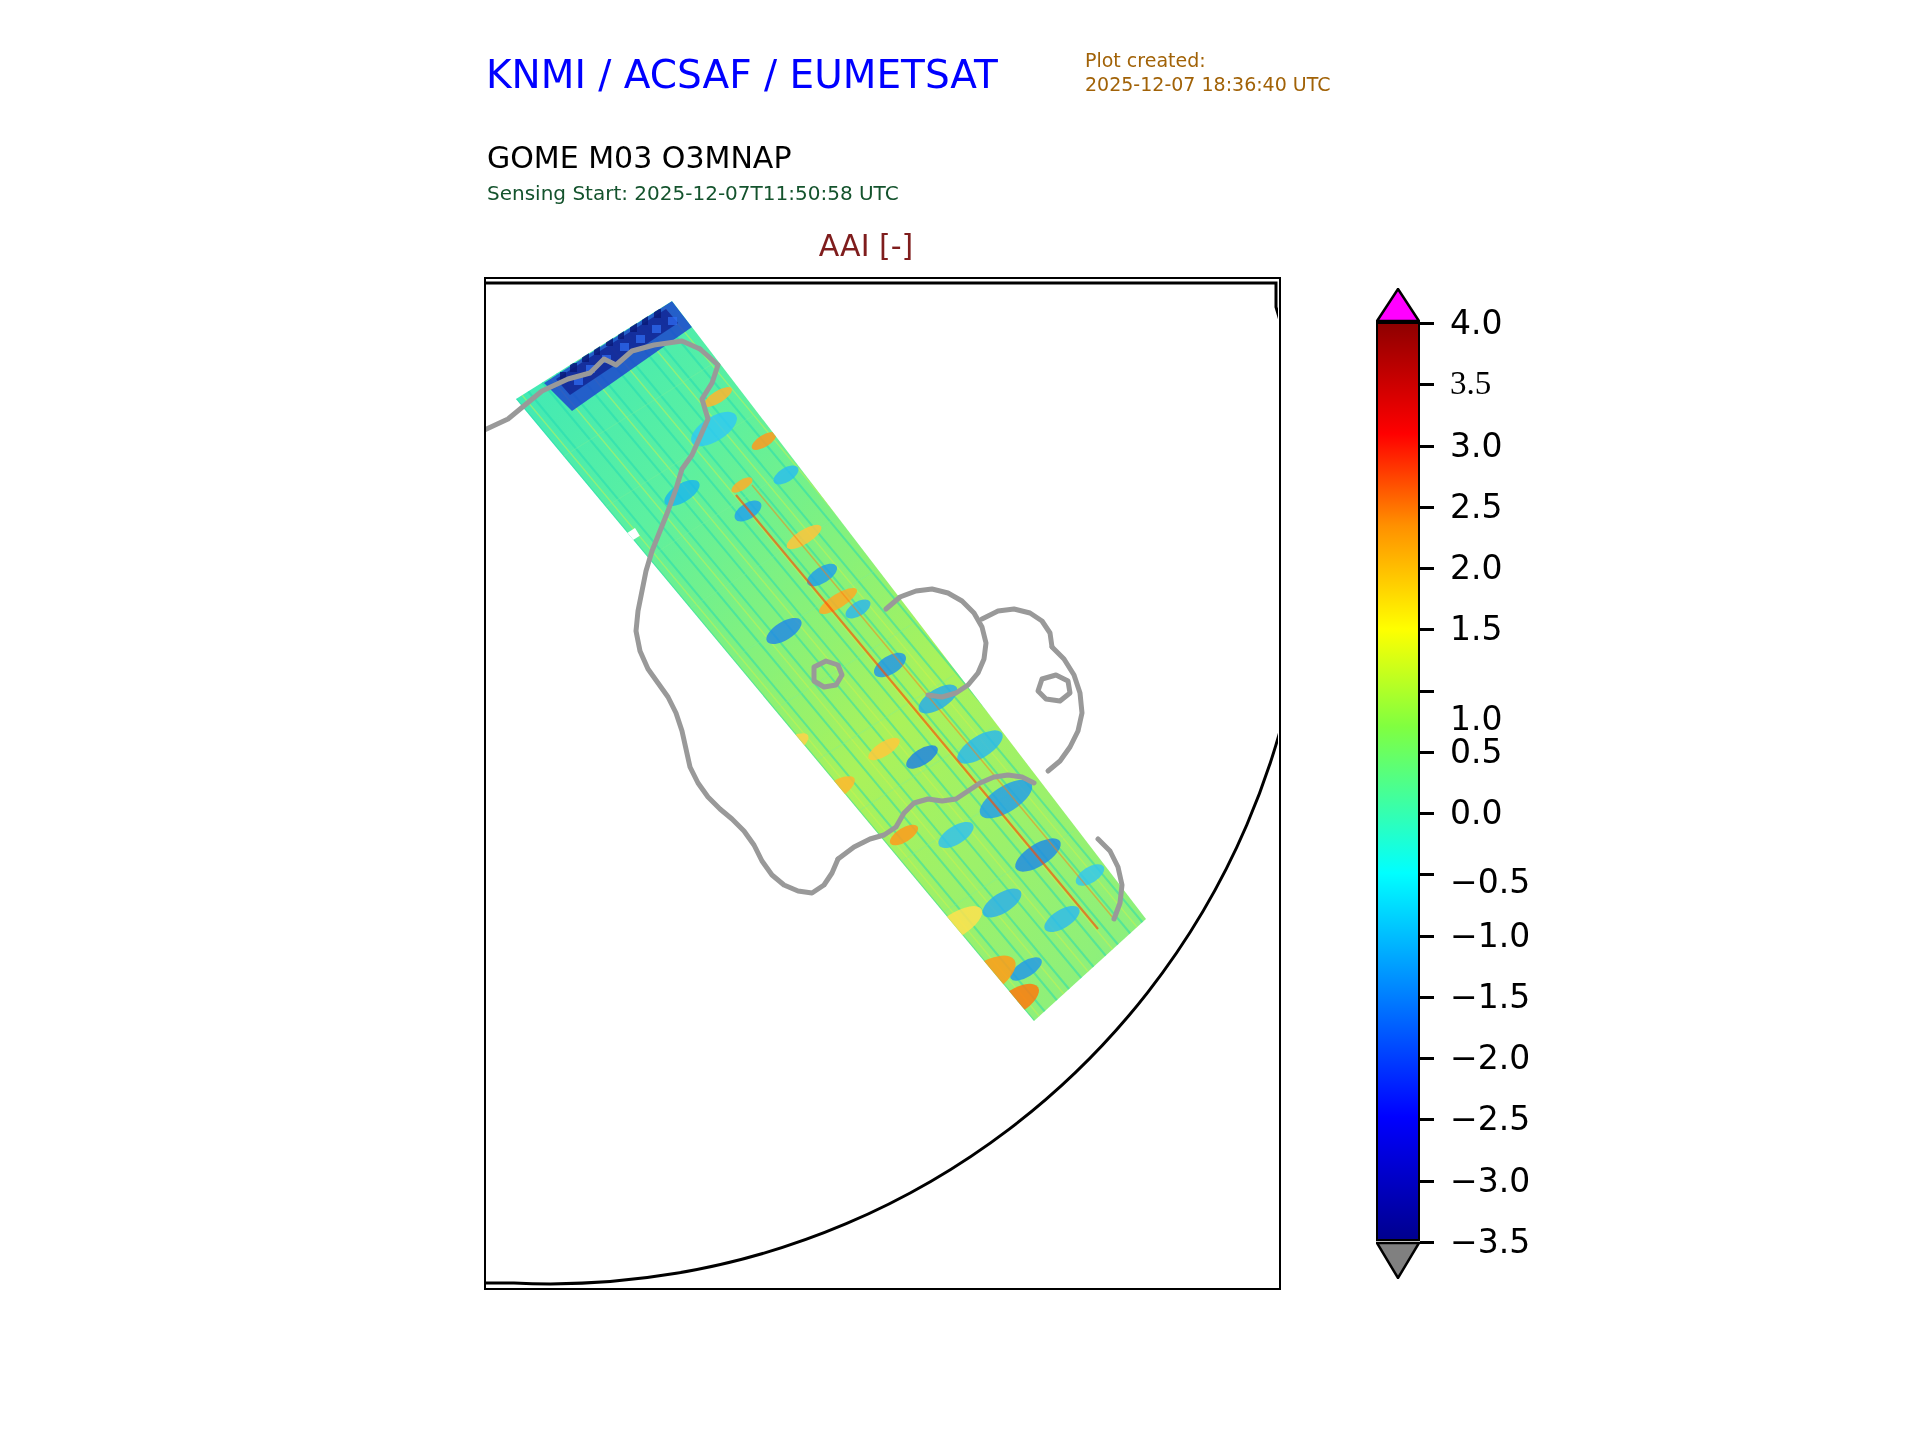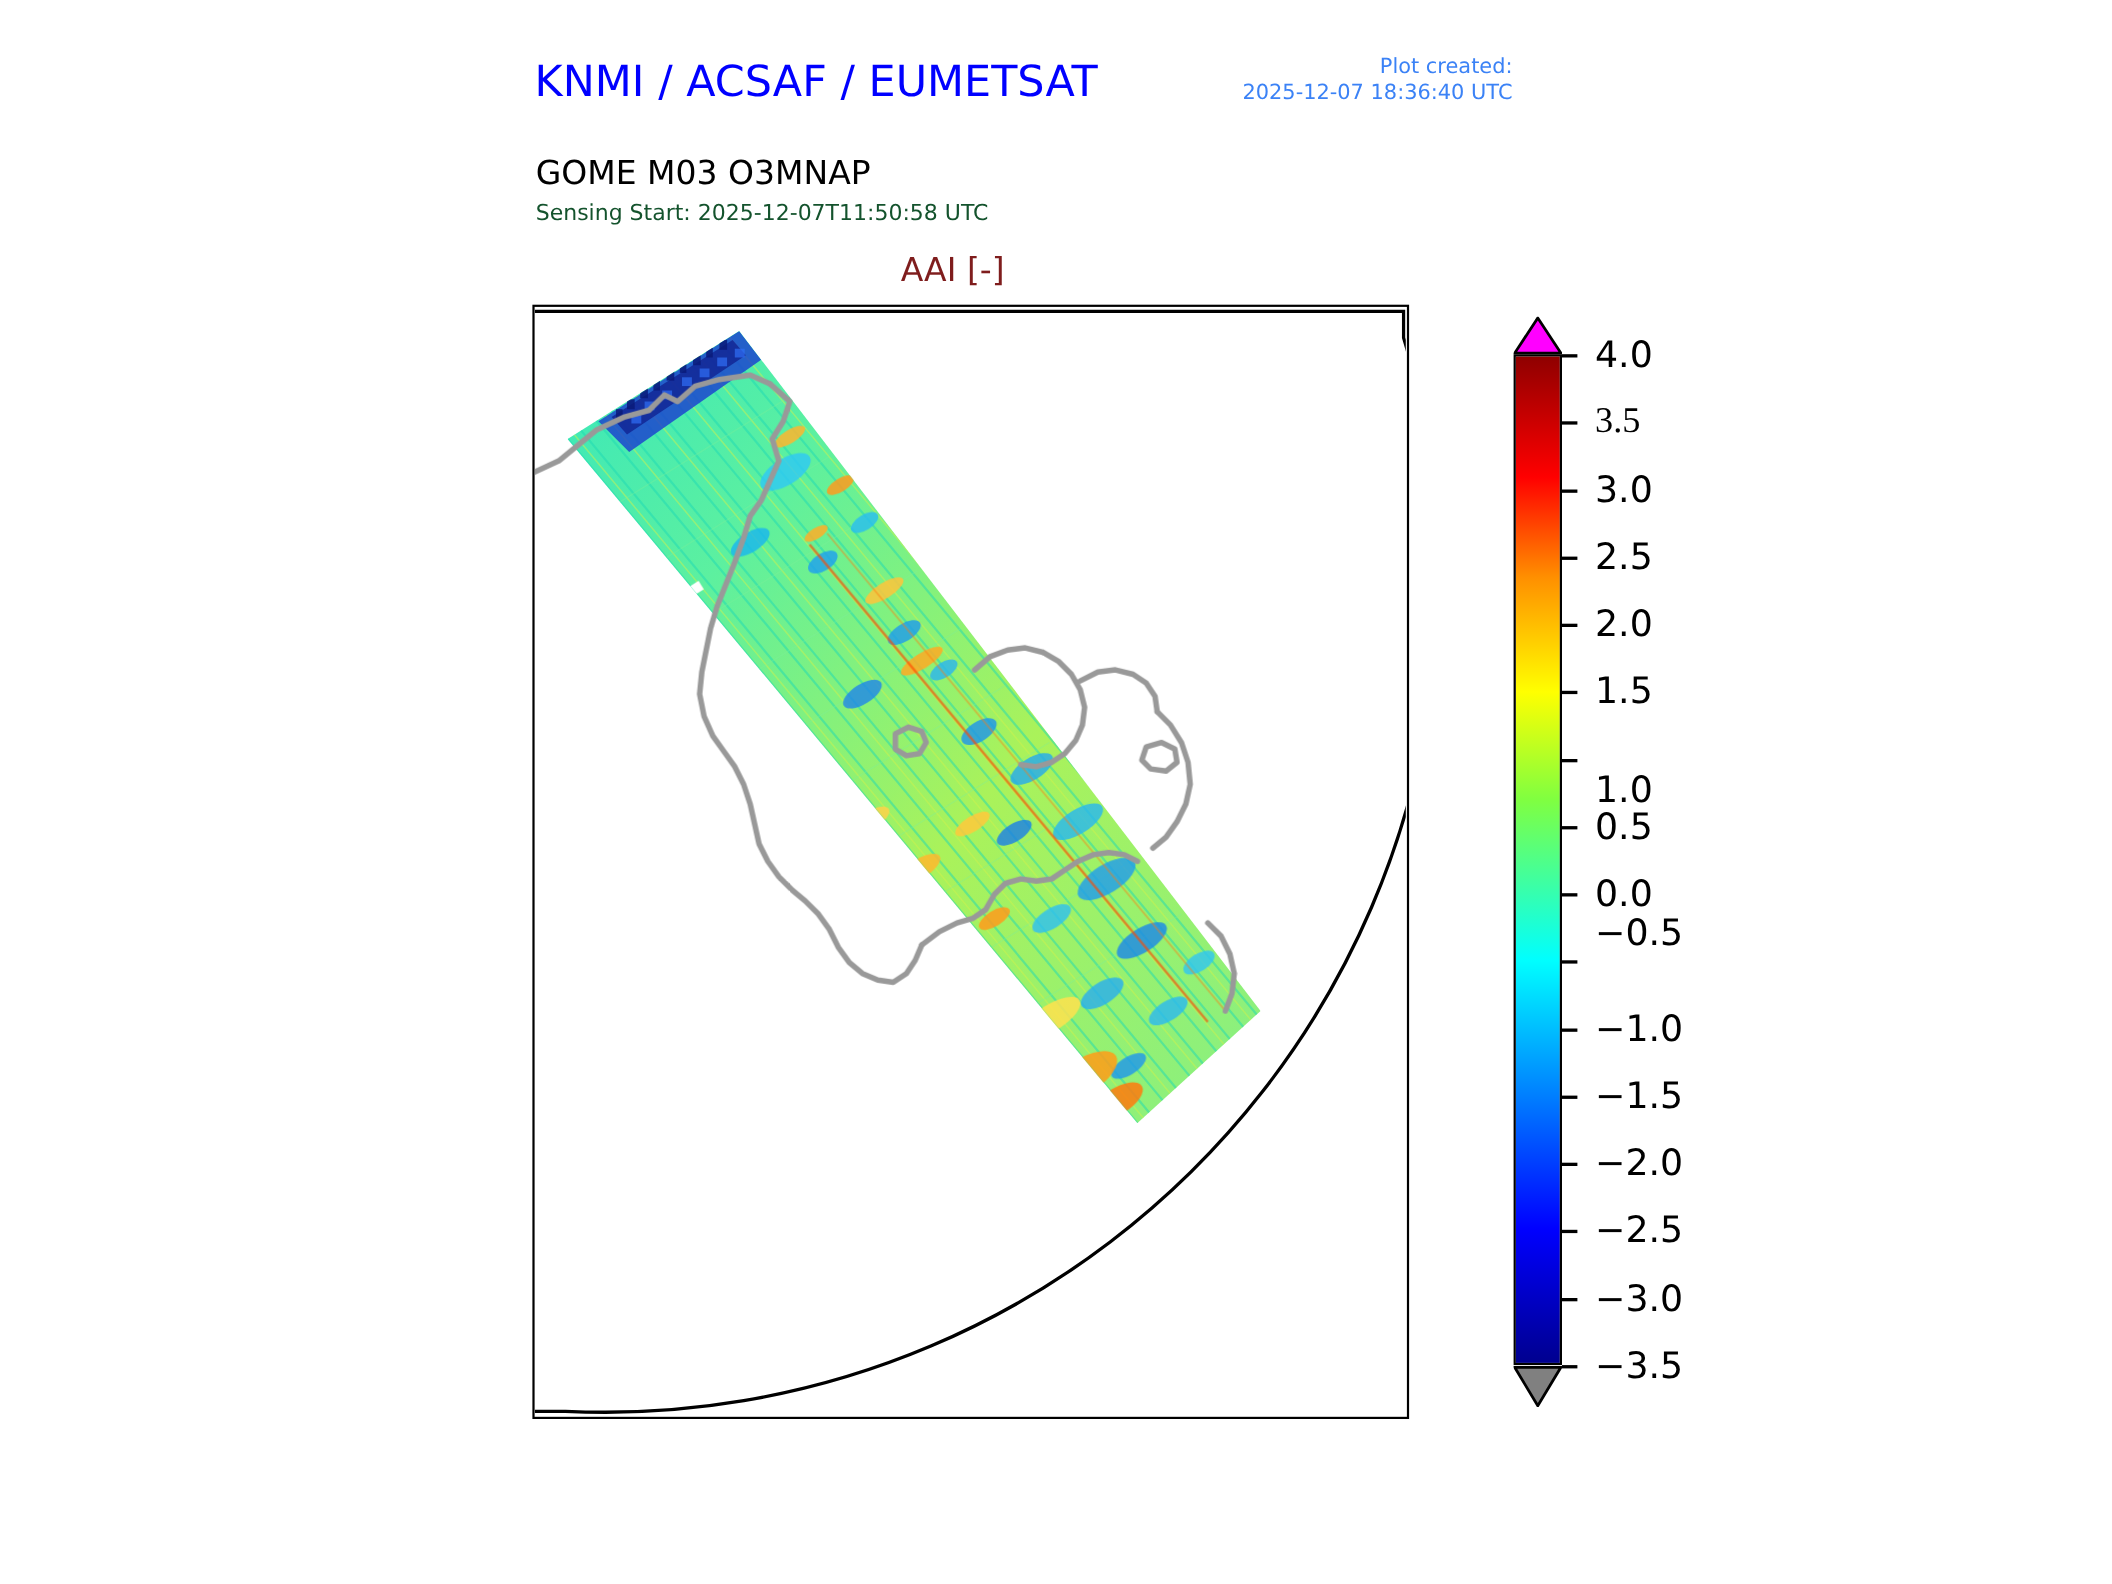--- a/index.html
+++ b/index.html
@@ -2,21 +2,21 @@
 <html><head>
 <meta charset="utf-8">
 <style>
   html,body{margin:0;padding:0;}
   body{width:1920px;height:1440px;background:#ffffff;font-family:"DejaVu Sans",sans-serif;overflow:hidden;position:relative;}
 
   .page{position:absolute;left:0;top:0;width:1920px;height:1440px;}
 
   
   #org-title{position:absolute;left:486px;top:52px;font-size:39px;color:#0000ff;white-space:nowrap;letter-spacing:0px;}
-  #plot-created-block{position:absolute;left:1085px;top:48px;width:290px;text-align:right;font-size:19px;color:#3b82f6;line-height:1.28;}
+  #plot-created-block{position:absolute;left:1085px;top:48px;width:290px;text-align:left;font-size:19px;color:#a16207;line-height:1.28;}
 
   
   #product-title{position:absolute;left:487px;top:140px;font-size:30px;color:#000;white-space:nowrap;}
   #sensing-title{position:absolute;left:487px;top:181px;font-size:20px;color:#14532d;white-space:nowrap;}
   #axis-title{position:absolute;left:486px;top:228px;width:760px;text-align:center;font-size:30px;color:#7f1d1d;}
 
   
   #filter-block{position:absolute;left:1105px;top:168px;width:280px;text-align:center;color:#ff0000;font-size:21px;line-height:1.32;}
 
   
@@ -246,21 +246,21 @@
         <div class="cb-label" style="top: 279.067px;">2.0</div>
         <div class="cb-tick" style="top: 340.333px;"></div>
         <div class="cb-label" style="top: 340.333px;">1.5</div>
         <div class="cb-tick" style="top: 401.6px;"></div>
         <div class="cb-label" style="top: 401.6px; margin-top: 28px;">1.0</div>
         <div class="cb-tick" style="top: 462.867px;"></div>
         <div class="cb-label" style="top: 462.867px;">0.5</div>
         <div class="cb-tick" style="top: 524.133px;"></div>
         <div class="cb-label" style="top: 524.133px;">0.0</div>
         <div class="cb-tick" style="top: 585.4px;"></div>
-        <div class="cb-label" style="top: 560px;">−0.5</div>
+        <div class="cb-label" style="top: 593px;">−0.5</div>
         <div class="cb-tick" style="top: 646.667px;"></div>
         <div class="cb-label" style="top: 646.667px;">−1.0</div>
         <div class="cb-tick" style="top: 707.933px;"></div>
         <div class="cb-label" style="top: 707.933px;">−1.5</div>
         <div class="cb-tick" style="top: 769.2px;"></div>
         <div class="cb-label" style="top: 769.2px; text-align: right;">−2.0</div>
         <div class="cb-tick" style="top: 830.467px;"></div>
         <div class="cb-label" style="top: 830.467px;">−2.5</div>
         <div class="cb-tick" style="top: 891.733px;"></div>
         <div class="cb-label" style="top: 891.733px;">−3.0</div>

